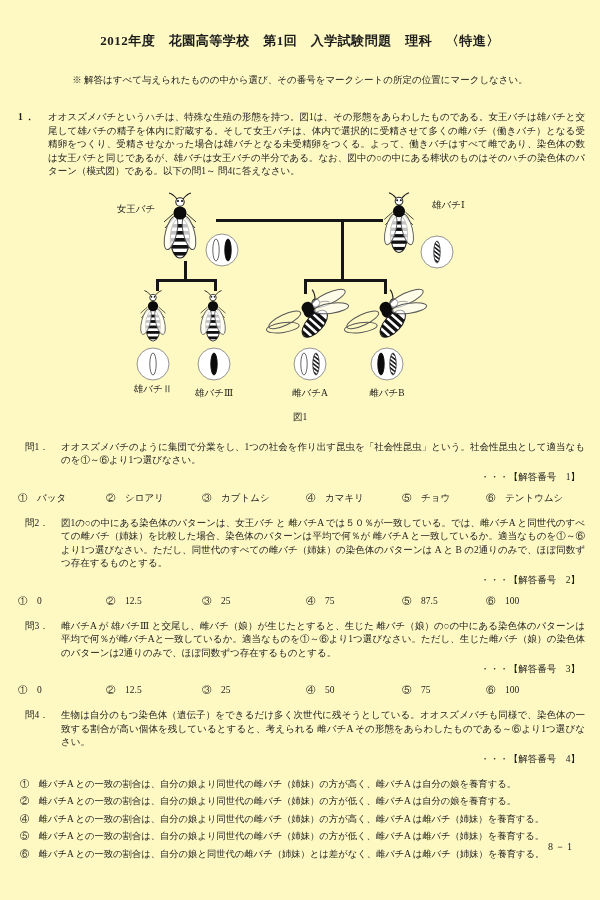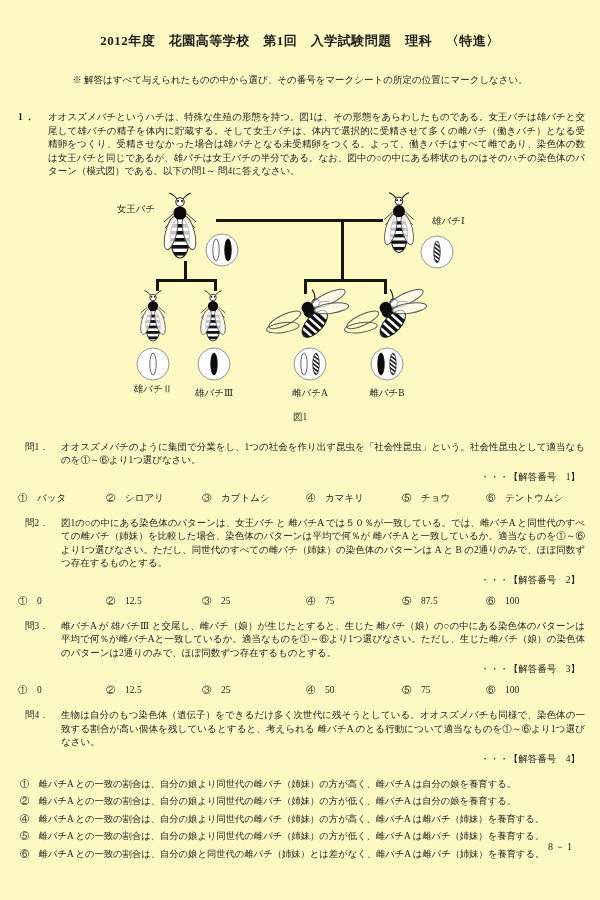--- a/index.html
+++ b/index.html
@@ -111,21 +111,21 @@
       </svg>
     <div class="chrom" style="left:205px;top:48px;"><svg width="34" height="34" viewBox="0 0 34 34">
           <circle cx="17" cy="17" r="16" fill="#ffffff" stroke="#888888" stroke-width="0.9"></circle>
           <ellipse cx="11" cy="17" rx="3.2" ry="11" fill="#ffffff" stroke="#555555" stroke-width="0.9"></ellipse>
           <ellipse cx="23" cy="17" rx="3.2" ry="11" fill="#0b0b0b" stroke="#0b0b0b" stroke-width="0.9"></ellipse>
         </svg></div>
 
     <svg class="bee" style="left:378px;top:6px;" width="42" height="66" viewBox="0 0 44 72">
         <use href="#bee-folded"></use>
       </svg>
-    <div class="flabel" style="left:432px;top:14px;width:56px;text-align:left;margin-top:16px;">雄バチⅠ</div>
+    <div class="flabel" style="left:432px;top:14px;width:56px;text-align:left;">雄バチⅠ</div>
     <div class="chrom" style="left:420px;top:50px;"><svg width="34" height="34" viewBox="0 0 34 34">
           <circle cx="17" cy="17" r="16" fill="#ffffff" stroke="#888888" stroke-width="0.9"></circle>
           <ellipse cx="17" cy="17" rx="3.2" ry="11" fill="url(#hatch)" stroke="#444444" stroke-width="0.9"></ellipse>
         </svg></div>
 
     <svg class="bee" style="left:134px;top:104px;" width="38" height="56" viewBox="0 0 44 72">
         <use href="#bee-folded"></use>
       </svg>
     <svg class="bee" style="left:194px;top:104px;" width="38" height="56" viewBox="0 0 44 72">
         <use href="#bee-folded"></use>
@@ -208,21 +208,21 @@
     <span>②　12.5</span>
     <span>③　25</span>
     <span>④　50</span>
     <span>⑤　75</span>
     <span>⑥　100</span>
   </div>
 
   <div class="q">
     <div class="head">
       <div class="qlabel">問4．</div>
-      <div class="qtext">生物は自分のもつ染色体（遺伝子）をできるだけ多く次世代に残そうとしている。オオスズメバチも同様で、染色体の一致する割合が高い個体を残しているとすると、考えられる 雌バチA のとる行動について適当なものを①～⑥より1つ選びなさい。</div>
+      <div class="qtext">生物は自分のもつ染色体（遺伝子）をできるだけ多く次世代に残そうとしている。オオスズメバチも同様で、染色体の一致する割合が高い個体を残しているとすると、考えられる 雌バチA その形態をあらわしたものである～⑥より1つ選びなさい。</div>
     </div>
   </div>
   <div class="ansref">・・・【解答番号　4】</div>
   <div class="opts4">
     <div>①　雌バチA との一致の割合は、自分の娘より同世代の雌バチ（姉妹）の方が高く、雌バチA は自分の娘を養育する。</div>
     <div>②　雌バチA との一致の割合は、自分の娘より同世代の雌バチ（姉妹）の方が低く、雌バチA は自分の娘を養育する。</div>
     <div>④　雌バチA との一致の割合は、自分の娘より同世代の雌バチ（姉妹）の方が高く、雌バチA は雌バチ（姉妹）を養育する。</div>
     <div>⑤　雌バチA との一致の割合は、自分の娘より同世代の雌バチ（姉妹）の方が低く、雌バチA は雌バチ（姉妹）を養育する。</div>
     <div>⑥　雌バチA との一致の割合は、自分の娘と同世代の雌バチ（姉妹）とは差がなく、雌バチA は雌バチ（姉妹）を養育する。</div>
   </div>

